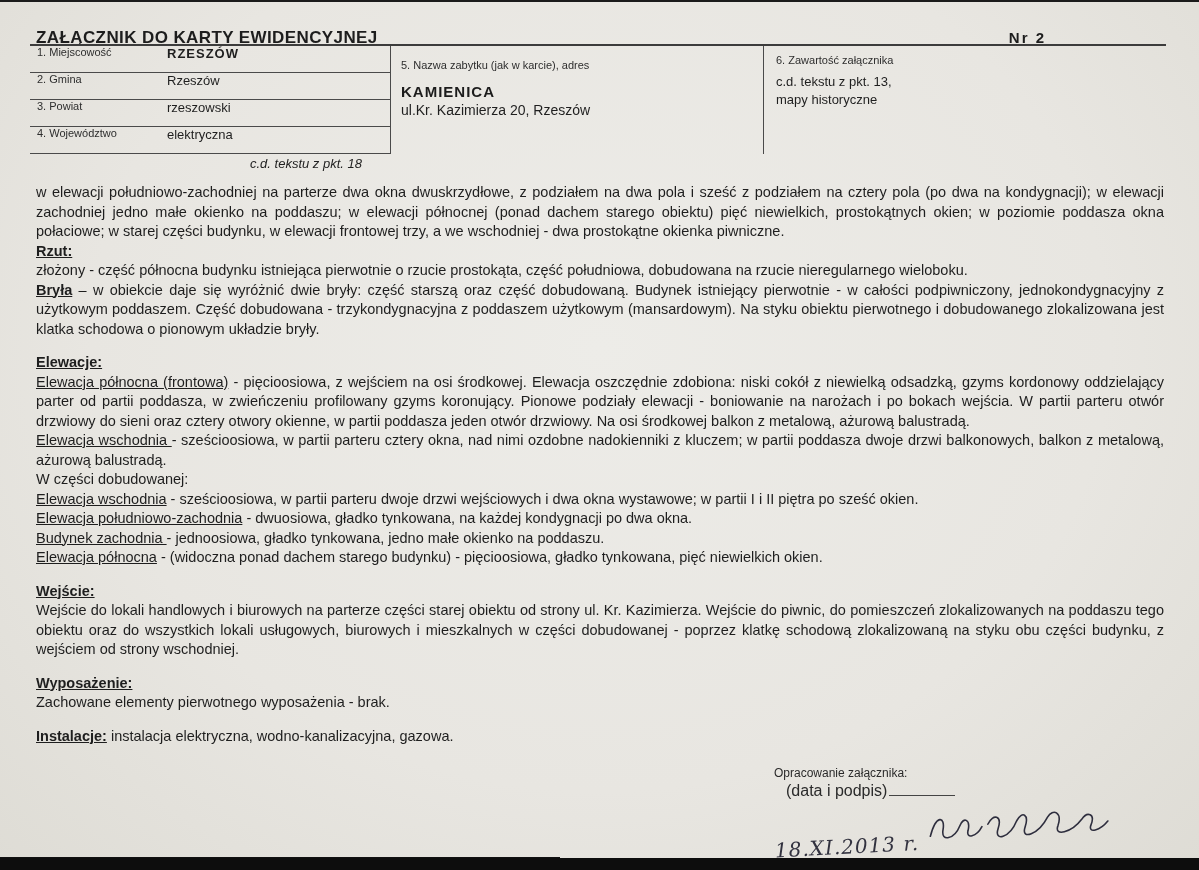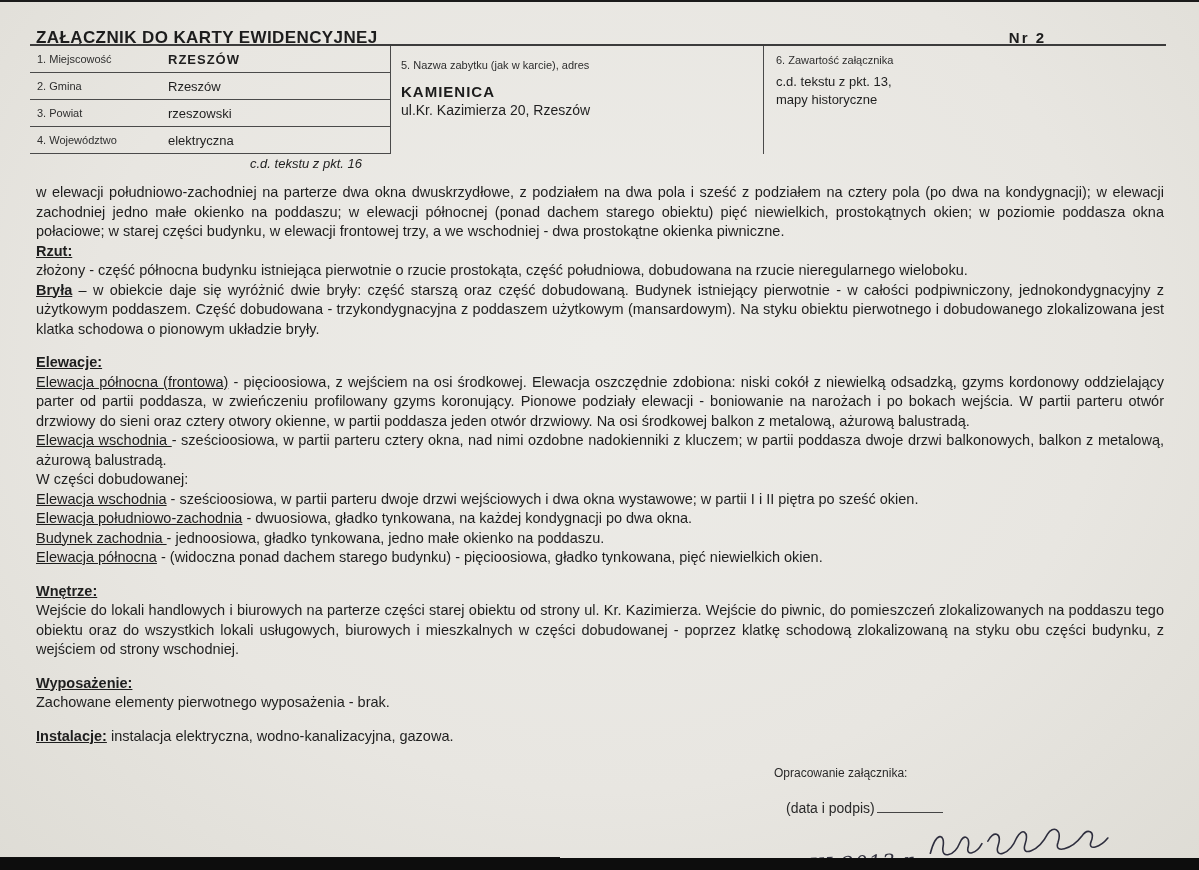--- a/index.html
+++ b/index.html
@@ -20,24 +20,24 @@
   .doc-title{font-size:17px;font-weight:bold;letter-spacing:0.4px;color:#1d1d1d;}
   .doc-number{font-size:15px;font-weight:bold;letter-spacing:2px;margin-right:120px;color:#1d1d1d;padding-left:20px;}
 
   
   .formtable{
     position:absolute;left:30px;top:44px;width:1136px;height:108px;
     border-top:2px solid #3c3c3c;
     display:flex;
   }
   .col-left{width:360px;display:flex;flex-direction:column;}
-  .frow{height:27px;display:flex;align-items:center;border-bottom:1px solid #4a4a4a;gap:13px;}
+  .frow{height:27px;display:flex;border-bottom:1px solid #4a4a4a;}
   .flabel{font-size:11px;color:#2e2e2e;}
   .frow .flabel{width:118px;padding-left:7px;flex:none;}
-  .fvalue{font-size:13px;color:#1f1f1f;}
+  .fvalue{font-size:13px;color:#1f1f1f;margin-left:12px;}
   .frow.bold-value .fvalue{font-weight:bold;letter-spacing:1px;}
   .col-mid{width:374px;border-left:1px solid #4a4a4a;border-right:1px solid #4a4a4a;padding:13px 10px;box-sizing:border-box;}
   .monument-name{font-size:15px;font-weight:bold;letter-spacing:1px;margin-top:12px;color:#1c1c1c;}
   .monument-address{font-size:14px;margin-top:2px;color:#1f1f1f;}
   .col-right{flex:1;padding:8px 12px;box-sizing:border-box;}
   .attachment-line{font-size:13px;color:#1f1f1f;margin-top:3px;}
   .col-right .flabel{margin-bottom:8px;}
 
   .continuation-note{
     position:absolute;left:250px;top:156px;
@@ -51,21 +51,21 @@
   }
   .par{margin:0;}
   .spacer{height:14px;}
   .run-plain{}
   .run-underline{text-decoration:underline;}
   .run-bold-underline{font-weight:bold;text-decoration:underline;}
 
   
   .signature-block{position:absolute;left:774px;top:766px;width:400px;}
   .sig-caption{font-size:12px;color:#2a2a2a;}
-  .sig-subcaption{font-size:14px;color:#2a2a2a;margin-left:12px;margin-top:20px;display:inline-block;}
+  .sig-subcaption{font-size:16px;color:#2a2a2a;margin-left:12px;margin-top:2px;display:inline-block;}
   .sig-line{display:inline-block;width:66px;border-bottom:1px solid #444;height:10px;margin-left:2px;}
   .sig-hand-row{display:flex;align-items:flex-end;margin-top:4px;transform:rotate(-3deg);}
   .hand-date{
     font-family:"DejaVu Serif", serif;font-style:italic;
     font-size:20px;color:#32323f;letter-spacing:1px;white-space:nowrap;
   }
   .hand-sign{margin-left:6px;}
 </style>
 </head>
 <body>
@@ -103,38 +103,38 @@
       <div class="monument-name">KAMIENICA</div>
       <div class="monument-address">ul.Kr. Kazimierza 20,  Rzeszów</div>
     </div>
     <div class="col-right">
       <div class="flabel">6. Zawartość załącznika</div>
       <div class="attachment-line">c.d. tekstu z pkt. 13,</div>
       <div class="attachment-line">mapy historyczne</div>
     </div>
   </div>
 
-  <div class="continuation-note">c.d. tekstu z pkt. 16</div>
+  <div class="continuation-note">c.d. tekstu z pkt. 18</div>
 
   <div class="body-text">
       <p class="par"><span class="run-plain">w elewacji południowo-zachodniej na parterze dwa okna dwuskrzydłowe, z podziałem na dwa pola i sześć z podziałem na cztery pola (po dwa na kondygnacji); w elewacji zachodniej jedno małe okienko na poddaszu; w elewacji północnej (ponad dachem starego obiektu) pięć niewielkich, prostokątnych okien; w poziomie poddasza okna połaciowe; w starej części budynku, w elewacji frontowej trzy, a we wschodniej - dwa prostokątne okienka piwniczne.</span></p>
       <p class="par"><span class="run-bold-underline">Rzut:</span></p>
       <p class="par"><span class="run-plain">złożony - część północna budynku istniejąca pierwotnie o rzucie prostokąta, część południowa, dobudowana na rzucie nieregularnego wieloboku.</span></p>
       <p class="par"><span class="run-bold-underline">Bryła</span><span class="run-plain"> – w obiekcie daje się wyróżnić dwie bryły: część starszą oraz część dobudowaną. Budynek istniejący pierwotnie - w całości podpiwniczony, jednokondygnacyjny z użytkowym poddaszem. Część dobudowana - trzykondygnacyjna z poddaszem użytkowym (mansardowym). Na styku obiektu pierwotnego i dobudowanego zlokalizowana jest klatka schodowa o pionowym układzie bryły.</span></p>
       <div class="spacer"></div>
       <p class="par"><span class="run-bold-underline">Elewacje:</span></p>
       <p class="par"><span class="run-underline">Elewacja północna (frontowa)</span><span class="run-plain"> - pięcioosiowa, z wejściem na osi środkowej. Elewacja oszczędnie zdobiona: niski cokół z niewielką odsadzką, gzyms kordonowy oddzielający parter od partii poddasza, w zwieńczeniu profilowany gzyms koronujący. Pionowe podziały elewacji - boniowanie na narożach i po bokach wejścia. W partii parteru otwór drzwiowy do sieni oraz cztery otwory okienne, w partii poddasza jeden otwór drzwiowy. Na osi środkowej balkon z metalową, ażurową balustradą.</span></p>
       <p class="par"><span class="run-underline">Elewacja  wschodnia </span><span class="run-plain">- sześcioosiowa, w partii parteru cztery okna, nad nimi ozdobne nadokienniki z kluczem; w partii poddasza dwoje drzwi balkonowych, balkon z metalową, ażurową balustradą.</span></p>
       <p class="par"><span class="run-plain">W części dobudowanej:</span></p>
       <p class="par"><span class="run-underline">Elewacja wschodnia</span><span class="run-plain"> - sześcioosiowa, w partii parteru dwoje drzwi wejściowych i dwa okna wystawowe; w partii I i II piętra po sześć okien.</span></p>
       <p class="par"><span class="run-underline">Elewacja południowo-zachodnia</span><span class="run-plain"> - dwuosiowa, gładko tynkowana, na każdej kondygnacji po dwa okna.</span></p>
       <p class="par"><span class="run-underline">Budynek zachodnia </span><span class="run-plain">- jednoosiowa, gładko tynkowana, jedno małe okienko na poddaszu.</span></p>
       <p class="par"><span class="run-underline">Elewacja  północna</span><span class="run-plain"> - (widoczna ponad dachem starego budynku) - pięcioosiowa, gładko tynkowana, pięć niewielkich okien.</span></p>
       <div class="spacer"></div>
-      <p class="par"><span class="run-bold-underline">Wnętrze:</span></p>
+      <p class="par"><span class="run-bold-underline">Wejście:</span></p>
       <p class="par"><span class="run-plain">Wejście do lokali handlowych i biurowych na parterze części starej obiektu od strony ul. Kr. Kazimierza. Wejście do piwnic, do pomieszczeń zlokalizowanych na poddaszu tego obiektu oraz do wszystkich lokali usługowych, biurowych i mieszkalnych w części dobudowanej - poprzez klatkę schodową zlokalizowaną na styku obu części budynku, z wejściem od strony wschodniej.</span></p>
       <div class="spacer"></div>
       <p class="par"><span class="run-bold-underline">Wyposażenie:</span></p>
       <p class="par"><span class="run-plain">Zachowane elementy pierwotnego wyposażenia - brak.</span></p>
       <div class="spacer"></div>
       <p class="par"><span class="run-bold-underline">Instalacje:</span><span class="run-plain"> instalacja elektryczna, wodno-kanalizacyjna, gazowa.</span></p>
     </div>
 
   <div class="signature-block">
     <div class="sig-caption">Opracowanie załącznika:</div>

